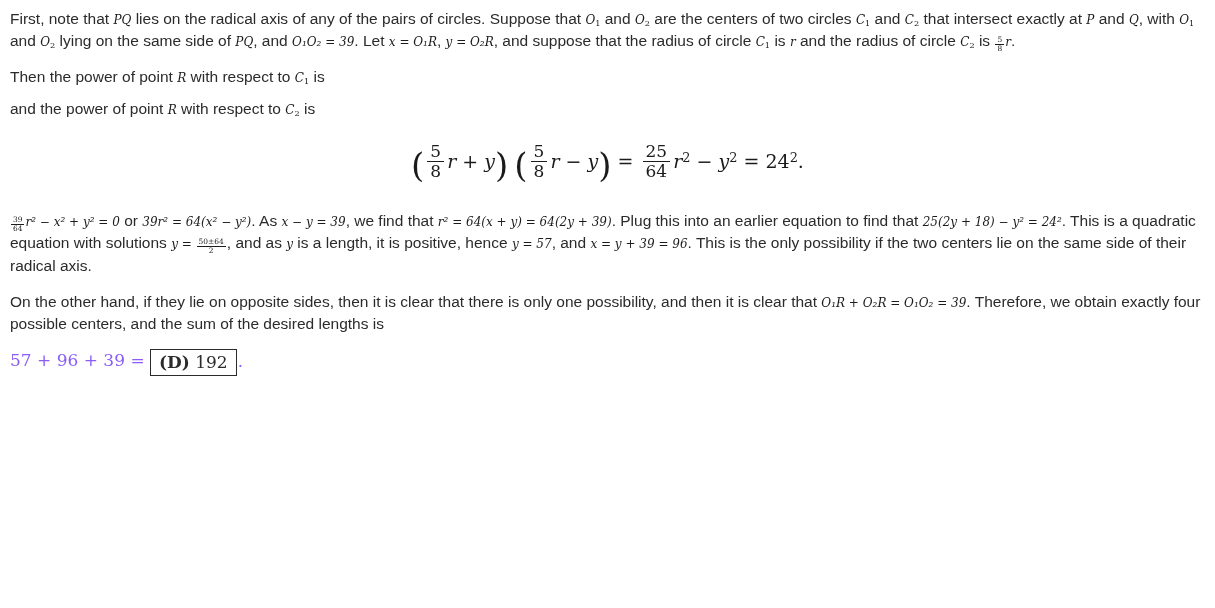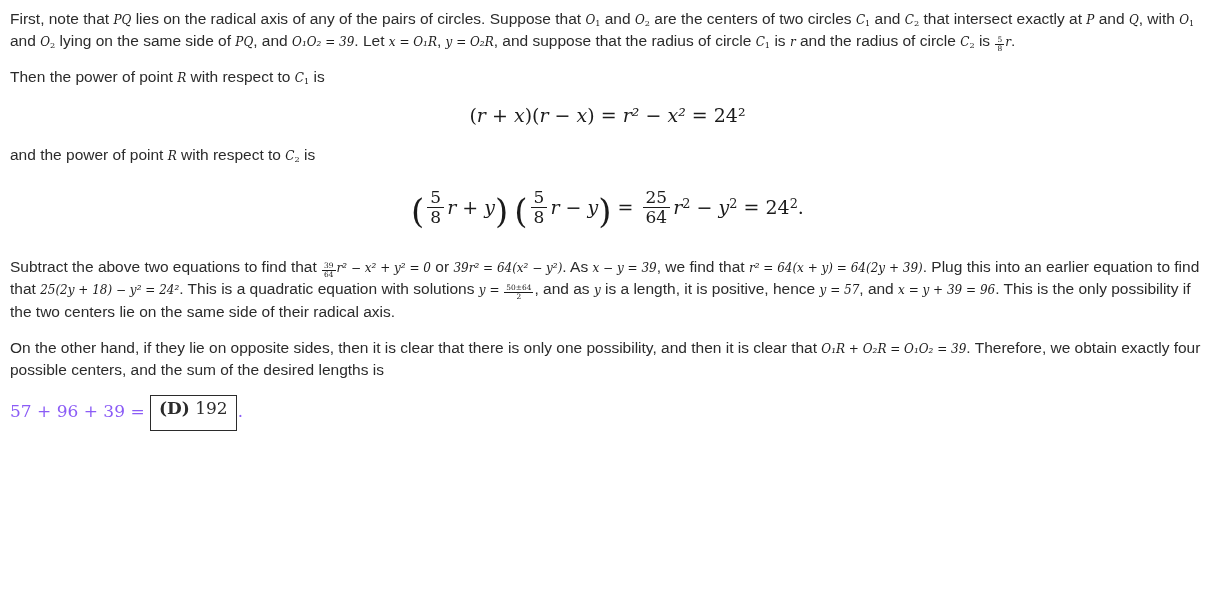--- a/index.html
+++ b/index.html
@@ -98,21 +98,21 @@
   .dfrac .den { display: block; font-size: 17px; border-top: 1px solid #1b1b1b; padding: 0 3px; }
   .paren {
     font-family: "DejaVu Serif", serif;
     font-size: 34px;
     vertical-align: -0.25em;
     font-style: normal;
   }
   .answer-box {
     display: inline-block;
     border: 1px solid #2b2b2b;
-    padding: 2px 8px 12px 8px;
+    padding: 2px 8px 3px 8px;
     font-family: "DejaVu Serif", serif;
     font-size: 17px;
     vertical-align: middle;
     margin: 0 1px;
   }
   .answer-box b { font-weight: bold; }
   .nowrap { white-space: nowrap; margin-top: 28px; }
   .lastline {
     font-size: 15.5px;
     margin: 0 0 6px 0;
@@ -157,29 +157,20 @@
   </p>
 
   <p class="para tight">
     <span>Then the power of point</span>
     <span class="m">R</span>
     <span>with respect to</span>
     <span class="m nowrap"><span>C</span><sub>1</sub></span>
     <span>is</span>
   </p>
 
-  <div class="display">
-    <span class="mbig nowrap">
-      <span>(</span><span class="it">r + x</span><span>)(</span><span class="it">r − x</span><span>)</span>
-      <span>=</span>
-      <span class="it">r² − x²</span>
-      <span>=</span>
-      <span>24²</span>
-    </span>
-  </div>
 
   <p class="para tight">
     <span>and the power of point</span>
     <span class="m">R</span>
     <span>with respect to</span>
     <span class="m nowrap"><span>C</span><sub>2</sub></span>
     <span>is</span>
   </p>
 
   <div class="display" style="margin-top:22px;margin-bottom:26px;">
@@ -189,21 +180,20 @@
       <span>=</span>
       <span class="dfrac"><span class="num">25</span><span class="den">64</span></span><span class="it">r</span><sup>2</sup>
       <span class="it">− y</span><sup>2</sup>
       <span>=</span>
       <span>24</span><sup>2</sup><span>.</span>
     </span>
   </div>
 
 
   <p class="para">
-    <span>Subtract the above two equations to find that</span>
     <span class="m nowrap"><span class="frac small" style="font-style:normal"><span class="num">39</span><span class="den">64</span></span><span>r² − x² + y² = 0</span></span>
     <span>or</span>
     <span class="m nowrap">39r² = 64(x² − y²)</span><span>. As</span>
     <span class="m nowrap">x − y = 39</span><span>, we find that</span>
     <span class="m nowrap">r² = 64(x + y) = 64(2y + 39)</span><span>. Plug this into an earlier equation to find that</span>
     <span class="m nowrap">25(2y + 18) − y² = 24²</span><span>. This is a quadratic equation with solutions</span>
     <span class="m nowrap"><span>y</span> = <span class="frac small" style="font-style:normal"><span class="num">50±64</span><span class="den">2</span></span></span><span>, and as</span>
     <span class="m">y</span>
     <span>is a length, it is positive, hence</span>
     <span class="m nowrap">y = 57</span><span>, and</span>

